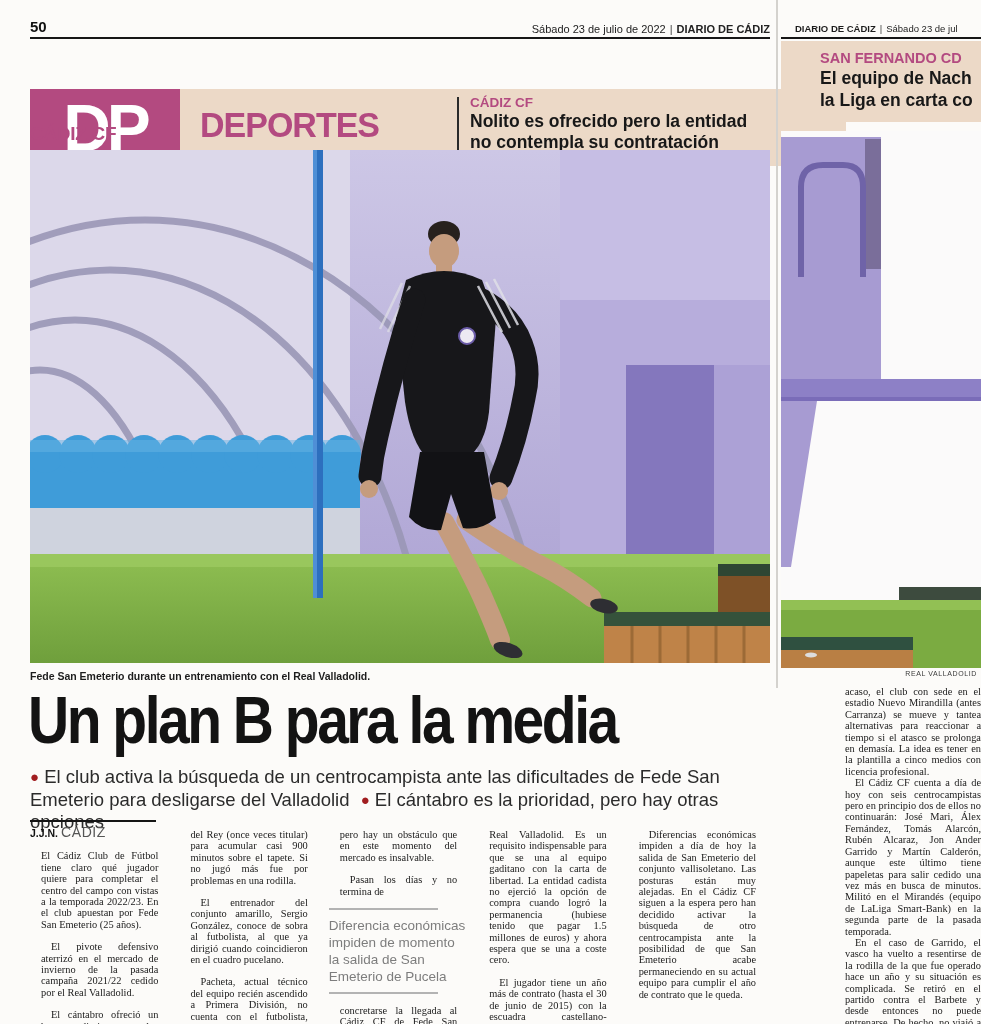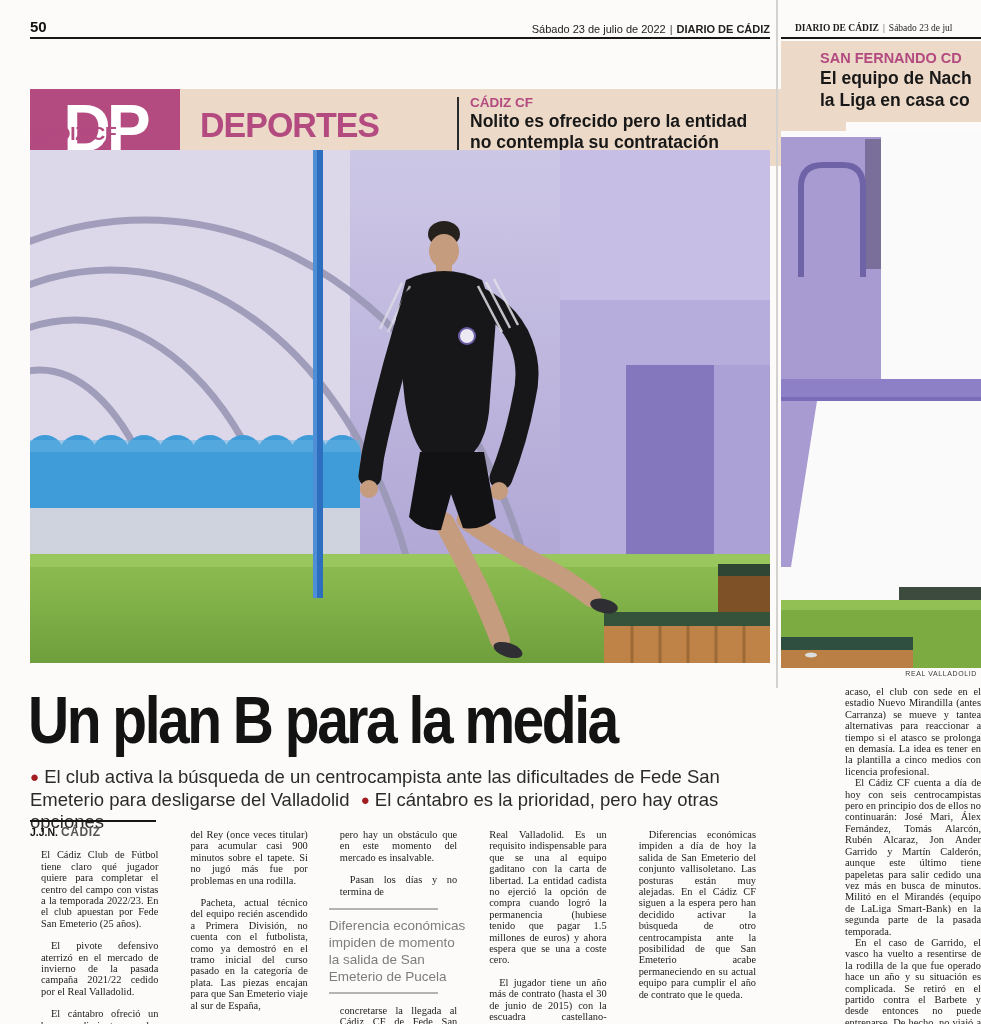--- a/index.html
+++ b/index.html
@@ -3,21 +3,21 @@
 <meta charset="utf-8">
 <style>
   html,body{margin:0;padding:0;background:#e9e7e3;}
   .sheet{position:relative;width:981px;height:1024px;background:#fcfbf9;overflow:hidden;
          font-family:"Liberation Sans",sans-serif;color:#1c1c1c;}
   
   .folio{position:absolute;left:30px;top:18px;font-size:15px;font-weight:bold;color:#111;}
   .hdr-left{position:absolute;left:360px;top:23px;width:410px;text-align:right;font-size:11px;color:#222;white-space:nowrap;}
   .hdr-left b, .hdr-right b{font-weight:bold;}
   .hdr-sep{margin:0 4px;color:#444;}
-  .hdr-right{position:absolute;left:795px;top:23px;font-size:9.5px;white-space:nowrap;font-family:Liberation Serif, serif;}
+  .hdr-right{position:absolute;left:795px;top:23px;font-size:9.5px;white-space:nowrap;}
   .rule-top-left{position:absolute;left:30px;top:37px;width:740px;height:2px;background:#161616;}
   .rule-top-right{position:absolute;left:781px;top:37px;width:200px;height:2px;background:#161616;}
   
   .band-left{position:absolute;left:30px;top:41px;width:816px;height:77px;background:#ecd9c7;margin-top:48px;}
   .dp-box{position:absolute;left:0;top:0;width:150px;height:77px;background:#b34a80;
           display:flex;align-items:center;justify-content:center;}
   .dp-box span{color:#fff;font-size:66px;font-weight:bold;letter-spacing:-4px;line-height:1;transform:scaleY(1.02);}
   .section-word{position:absolute;left:170px;top:15px;font-size:34px;font-weight:bold;color:#b34a80;
                 letter-spacing:-1px;transform:scaleY(1.05);transform-origin:left top;}
   .band-divider{position:absolute;left:427px;top:8px;width:2px;height:61px;background:#2a2a2a;}
@@ -43,21 +43,21 @@
   .standfirst{position:absolute;left:30px;top:766px;width:738px;font-size:18.5px;line-height:1.22;color:#2b2b2b;}
   .bullet{color:#a11d20;font-size:15px;vertical-align:1px;}
   .b2{margin-left:6px;}
   .cols{position:absolute;left:30px;top:818px;width:737px;height:206px;display:flex;gap:10px;overflow:hidden;}
   .col{flex:1;min-width:0;font-family:"Liberation Serif",serif;font-size:10.4px;line-height:11.4px;
        text-align:justify;color:#1b1b1b;}
   .col p{margin:11px;}
   .col p.ind{text-indent:10px;}
   .byline-rule{width:126px;height:2px;background:#151515;margin:2px 0 5px;}
   .byline{font-family:"Liberation Sans",sans-serif;font-size:10.5px;font-weight:bold;color:#111;margin-bottom:8px;}
-  .byline .city{font-size:12px;font-weight:bold;color:#555;letter-spacing:0.6px;margin-left:3px;}
+  .byline .city{font-size:14px;font-weight:normal;color:#555;letter-spacing:0.6px;margin-left:3px;}
   .pullquote{font-family:"Liberation Sans",sans-serif;font-size:13.5px;line-height:1.26;color:#7d7d7d;
              text-align:left;margin:2px 0;}
   .pq-rule{height:2px;background:#b3b3b3;width:78%;margin:7px 0;}
   .col-right{position:absolute;left:845px;top:686px;width:136px;height:338px;overflow:hidden;
              font-family:"Liberation Serif",serif;font-size:10.4px;line-height:11.4px;text-align:justify;color:#1b1b1b;}
   .col-right p{margin:0;}
   .col-right p.ind{text-indent:10px;}
 </style>
 </head>
 <body>
@@ -76,21 +76,21 @@
       </div>
     <div class="section-word">DEPORTES</div>
     <div class="band-divider"></div>
     <div class="band-kicker">CÁDIZ CF</div>
     <div class="band-headline">Nolito es ofrecido pero la entidad no contempla su contratación</div>
   </div>
 
   <div class="band-right">
     <div class="kick">SAN FERNANDO CD</div>
     <div class="l1">El equipo de Nach</div>
-    <div class="l2">la Liga en casa co</div>
+    <div class="l2">la Liga en carta co</div>
   </div>
 
   <div class="sec-label">CÁDIZ CF</div>
 
   <div class="photo-main">
     <svg viewBox="0 0 740 513" width="740" height="513">
       <defs>
         <linearGradient id="wallg" x1="0" y1="0" x2="0" y2="1">
           <stop offset="0" stop-color="#cdc7e6"></stop>
             <stop offset="1" stop-color="#aaa0d2"></stop>
@@ -174,40 +174,42 @@
       <rect x="0" y="469" width="200" height="68" fill="#7bab41"></rect>
       <rect x="0" y="469" width="200" height="10" fill="#95c257" opacity="0.9"></rect>
       <rect x="0" y="506" width="132" height="13" fill="#2f5040"></rect>
       <rect x="0" y="519" width="132" height="18" fill="#b97f44"></rect>
       <ellipse cx="30" cy="524" rx="6" ry="2.5" fill="#dddddd"></ellipse>
     </svg>
   </div>
 
   <div class="gutter"></div>
 
+  <div class="caption">Fede San Emeterio durante un entrenamiento con el Real Valladolid.</div>
   <div class="credit">REAL VALLADOLID</div>
 
   <div class="main-headline">Un plan B para la media</div>
   <div class="standfirst">
     <span class="bullet">●</span>
     <span>El club activa la búsqueda de un centrocampista ante las dificultades de Fede San Emeterio para desligarse del Valladolid</span>
     <span class="bullet b2">●</span>
     <span>El cántabro es la prioridad, pero hay otras opciones</span>
   </div>
 
   <div class="cols">
     <div class="col">
       <div class="byline-rule"></div>
       <div class="byline"><span>J.J.N.</span><span class="city">CÁDIZ</span></div>
       <p>El Cádiz Club de Fútbol tiene claro qué jugador quiere para completar el centro del campo con vistas a la temporada 2022/23. En el club apuestan por Fede San Emeterio (25 años).</p>
       <p class="ind">El pivote defensivo aterrizó en el mercado de invierno de la pasada campaña 2021/22 cedido por el Real Valladolid.</p>
       <p class="ind">El cántabro ofreció un buen rendimiento con los amarillos como pulmón en la medular. Participó en una docena de partidos de Liga y uno de la Copa</p>
     </div>
     <div class="col">
       <p>del Rey (once veces titular) para acumular casi 900 minutos sobre el tapete. Si no jugó más fue por problemas en una rodilla.</p>
+      <p class="ind">El entrenador del conjunto amarillo, Sergio González, conoce de sobra al futbolista, al que ya dirigió cuando coincidieron en el cuadro pucelano.</p>
       <p class="ind">Pacheta, actual técnico del equipo recién ascendido a Primera División, no cuenta con el futbolista, como ya demostró en el tramo inicial del curso pasado en la categoría de plata. Las piezas encajan para que San Emeterio viaje al sur de España,</p>
     </div>
     <div class="col">
       <p>pero hay un obstáculo que en este momento del mercado es insalvable.</p>
       <p class="ind">Pasan los días y no termina de</p>
       <div class="pq-rule"></div>
       <div class="pullquote">Diferencia económicas impiden de momento la salida de San Emeterio de Pucela</div>
       <div class="pq-rule"></div>
       <p>concretarse la llegada al Cádiz CF de Fede San Emeterio. Su incorporación está directamente ligada a su desvinculación del</p>
     </div>

